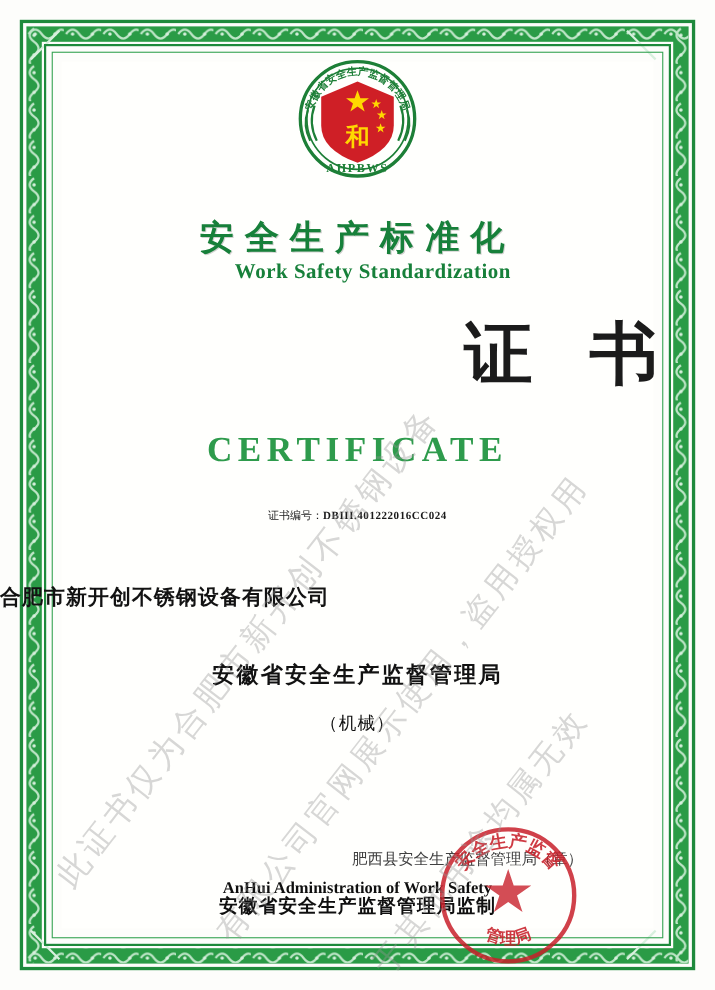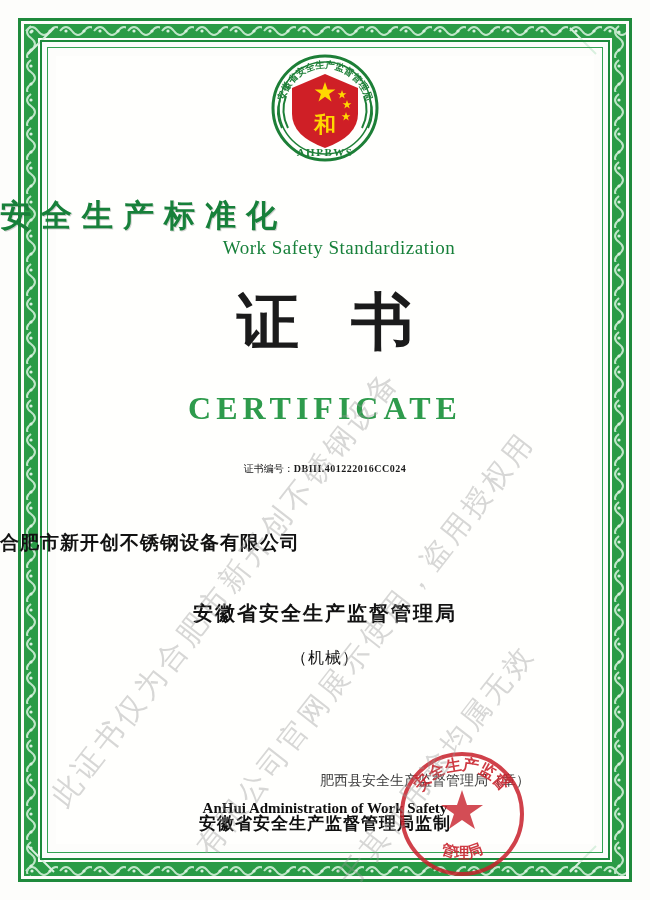--- a/index.html
+++ b/index.html
@@ -93,47 +93,48 @@
     width: 150px;
     height: 118px;
   }
 
   
   .title-cn {
     position: absolute;
     top: 195px;
     left: 0;
     right: 0;
+    text-align: center;
     font-family: "DejaVu Sans", sans-serif;
     font-size: 31px;
     font-weight: bold;
     letter-spacing: 10px;
     color: #17803a;
     text-shadow: 1px 1px 0 rgba(0,0,0,0.18);
   }
   .title-en {
     position: absolute;
     top: 237px;
     left: 0;
     right: 0;
     text-align: center;
     font-family: "Liberation Serif", serif;
     font-size: 19px;
-    font-weight: normal;
+    font-weight: bold;
     color: #17803a;
     letter-spacing: 0.5px;
     padding-left: 28px;
   }
 
   .big-cn {
     position: absolute;
     top: 280px;
     left: 0;
     right: 0;
-    text-align: center;
+    text-align: right;
     font-family: "DejaVu Sans", sans-serif;
     font-size: 62px;
     font-weight: bold;
     letter-spacing: 52px;
     text-indent: 52px;
     color: #1b1b1b;
   }
   .big-en {
     position: absolute;
     top: 390px;

